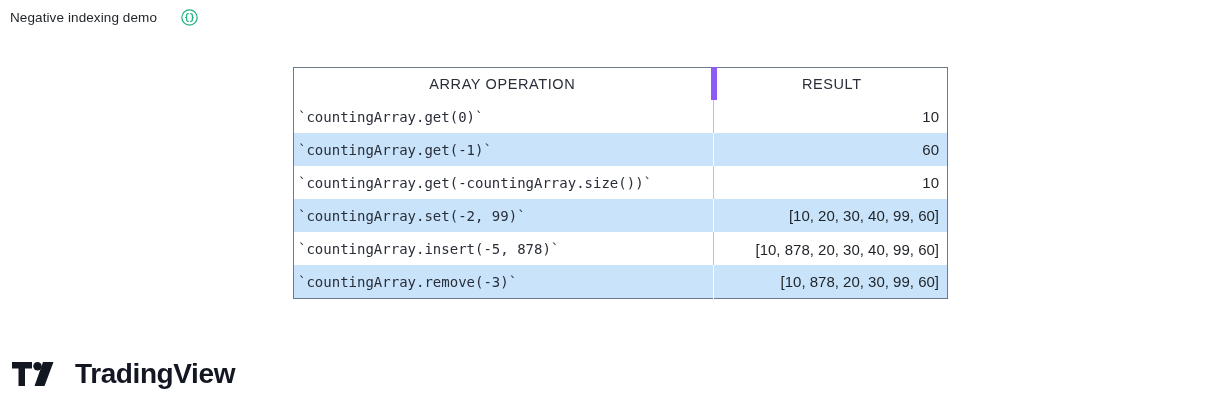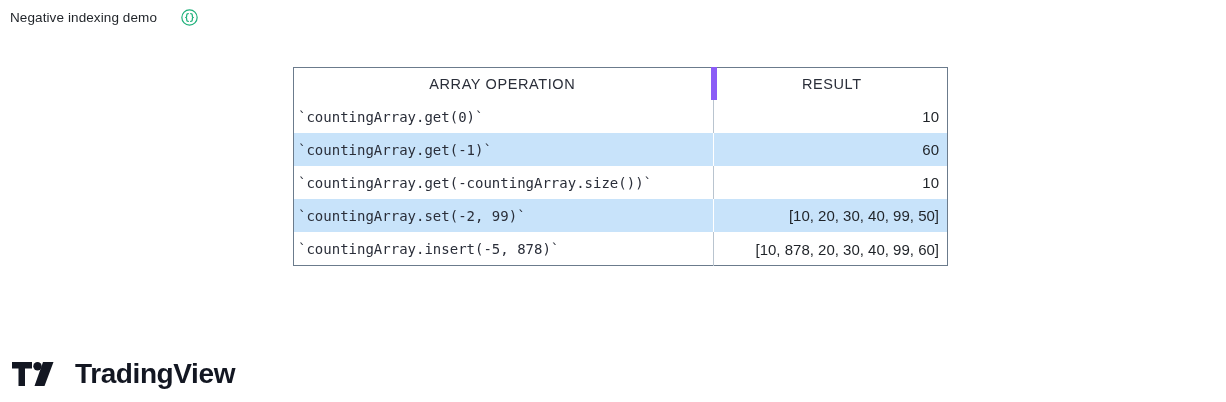--- a/index.html
+++ b/index.html
@@ -185,30 +185,34 @@
         <td class="res-c">60</td>
       </tr>
 
       <tr class="row-body plain">
         <td class="op-c">`countingArray.get(-countingArray.size())`</td>
         <td class="res-c">10</td>
       </tr>
 
       <tr class="row-body alt">
         <td class="op-c">`countingArray.set(-2, 99)`</td>
-        <td class="res-c">[10, 20, 30, 40, 99, 50]</td>
+        <td class="res-c">[10, 20, 30, 40, 99, 60]</td>
       </tr>
 
       <tr class="row-body plain overflow">
         <td class="op-c">`countingArray.insert(-5, 878)`</td>
         <td class="res-c">
           <span class="over-text">[10, 878, 20, 30, 40, 99, 60]</span>
         </td>
       </tr>
 
+      <tr class="row-body alt">
+        <td class="op-c">`countingArray.remove(-3)`</td>
+        <td class="res-c">[10, 878, 20, 30, 99, 60]</td>
+      </tr>
     </tbody>
   </table>
 </div>
 
 <div id="footer-logo">
   <span>
     <svg id="logo-mark" width="44" height="26" viewBox="0 0 44 26" aria-hidden="true">
       <path d="M0 1 H20 V7.5 H13 V25 H6.5 V7.5 H0 Z" fill="#131722"></path>
       <circle cx="25.5" cy="5.2" r="4.2" fill="#131722"></circle>
       <path d="M31 1 H41.5 L32.5 25 H22.5 Z" fill="#131722"></path>

